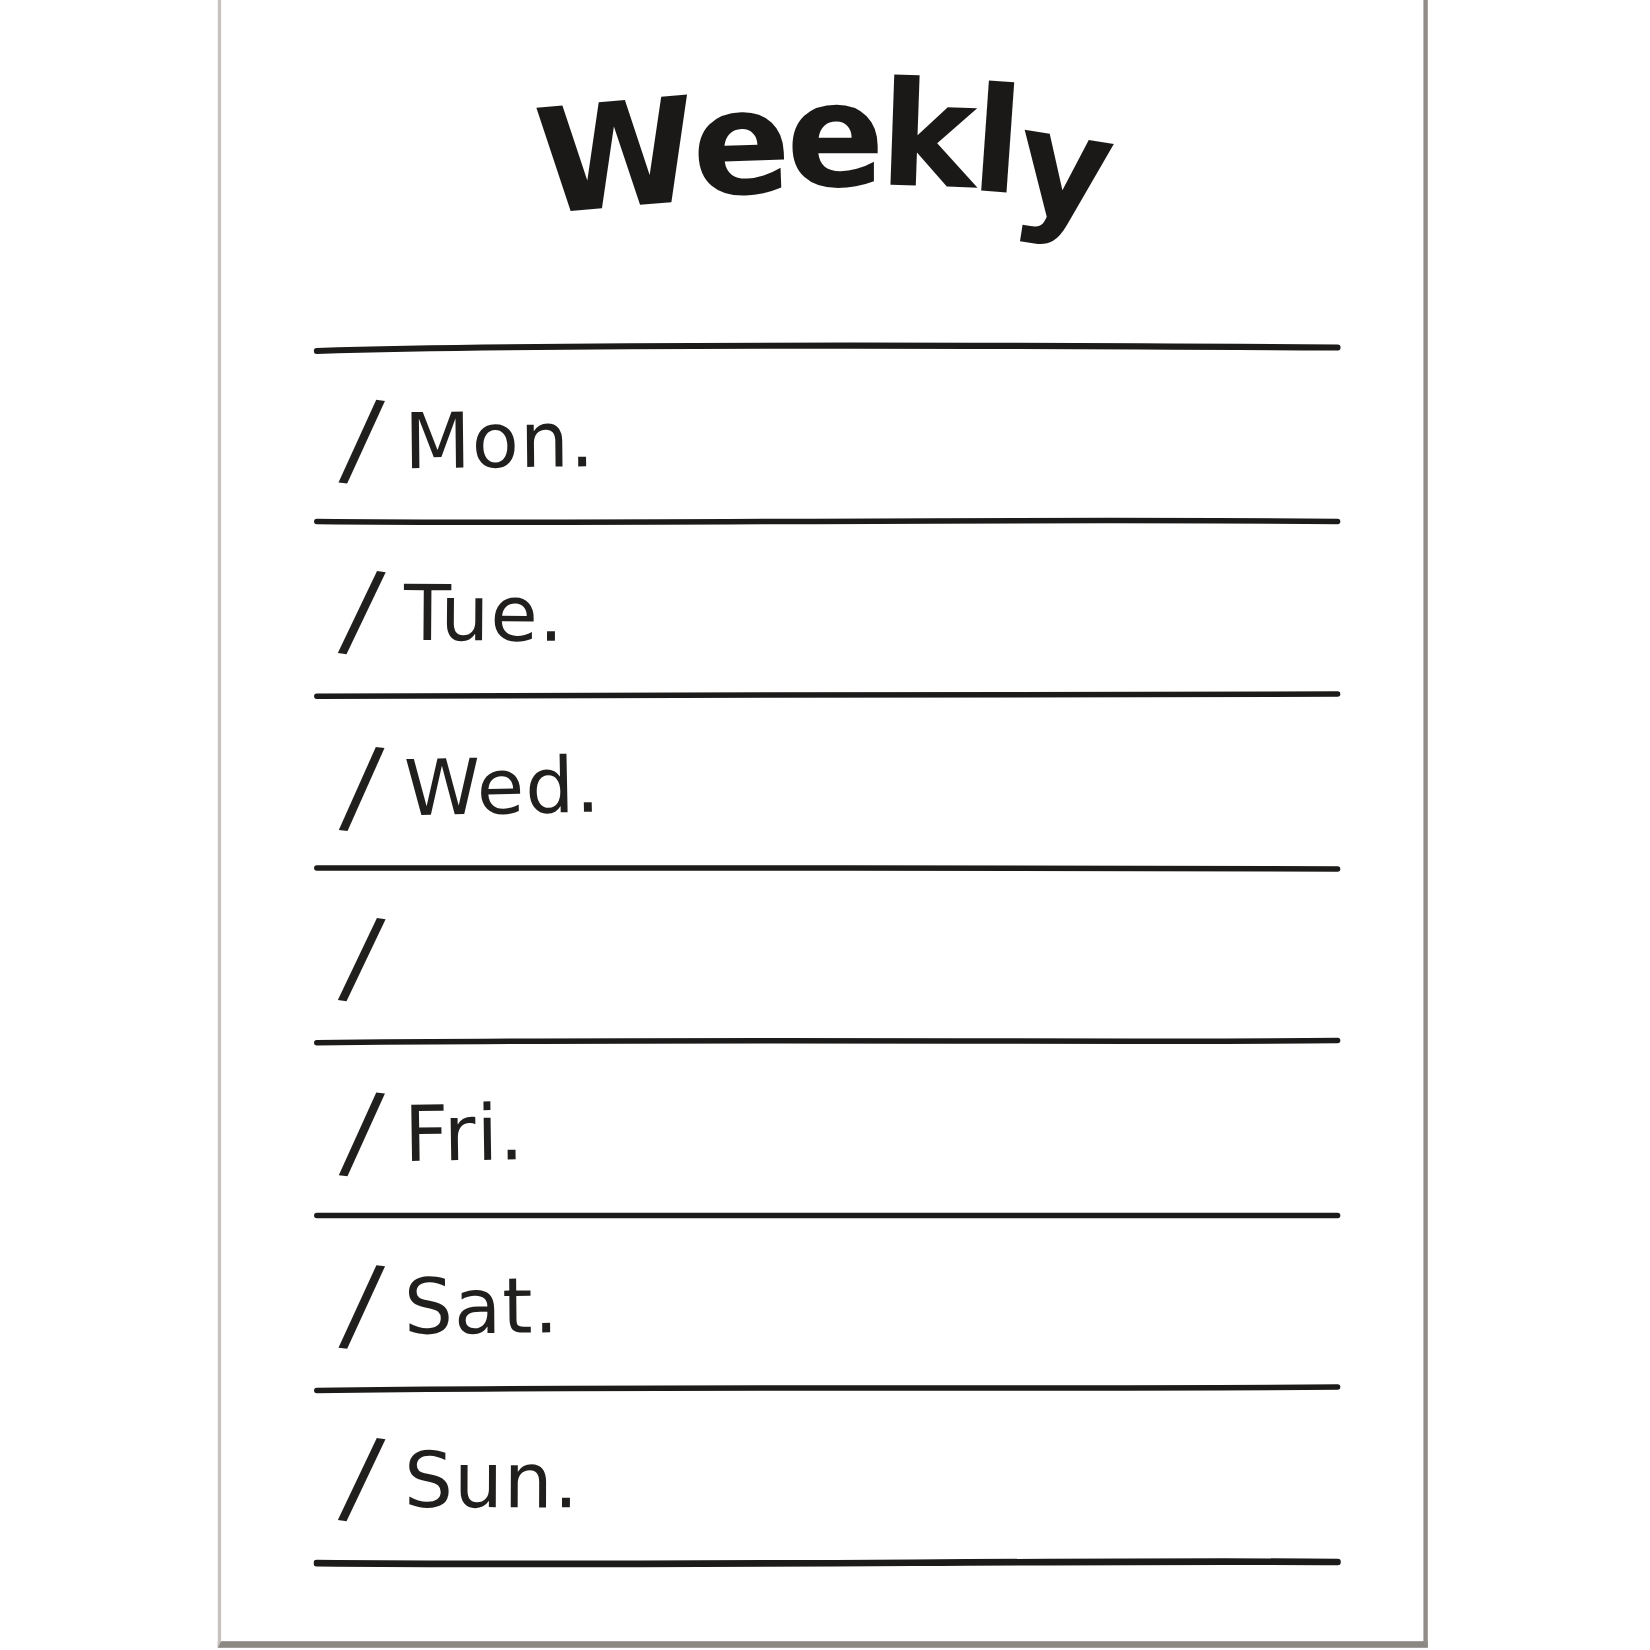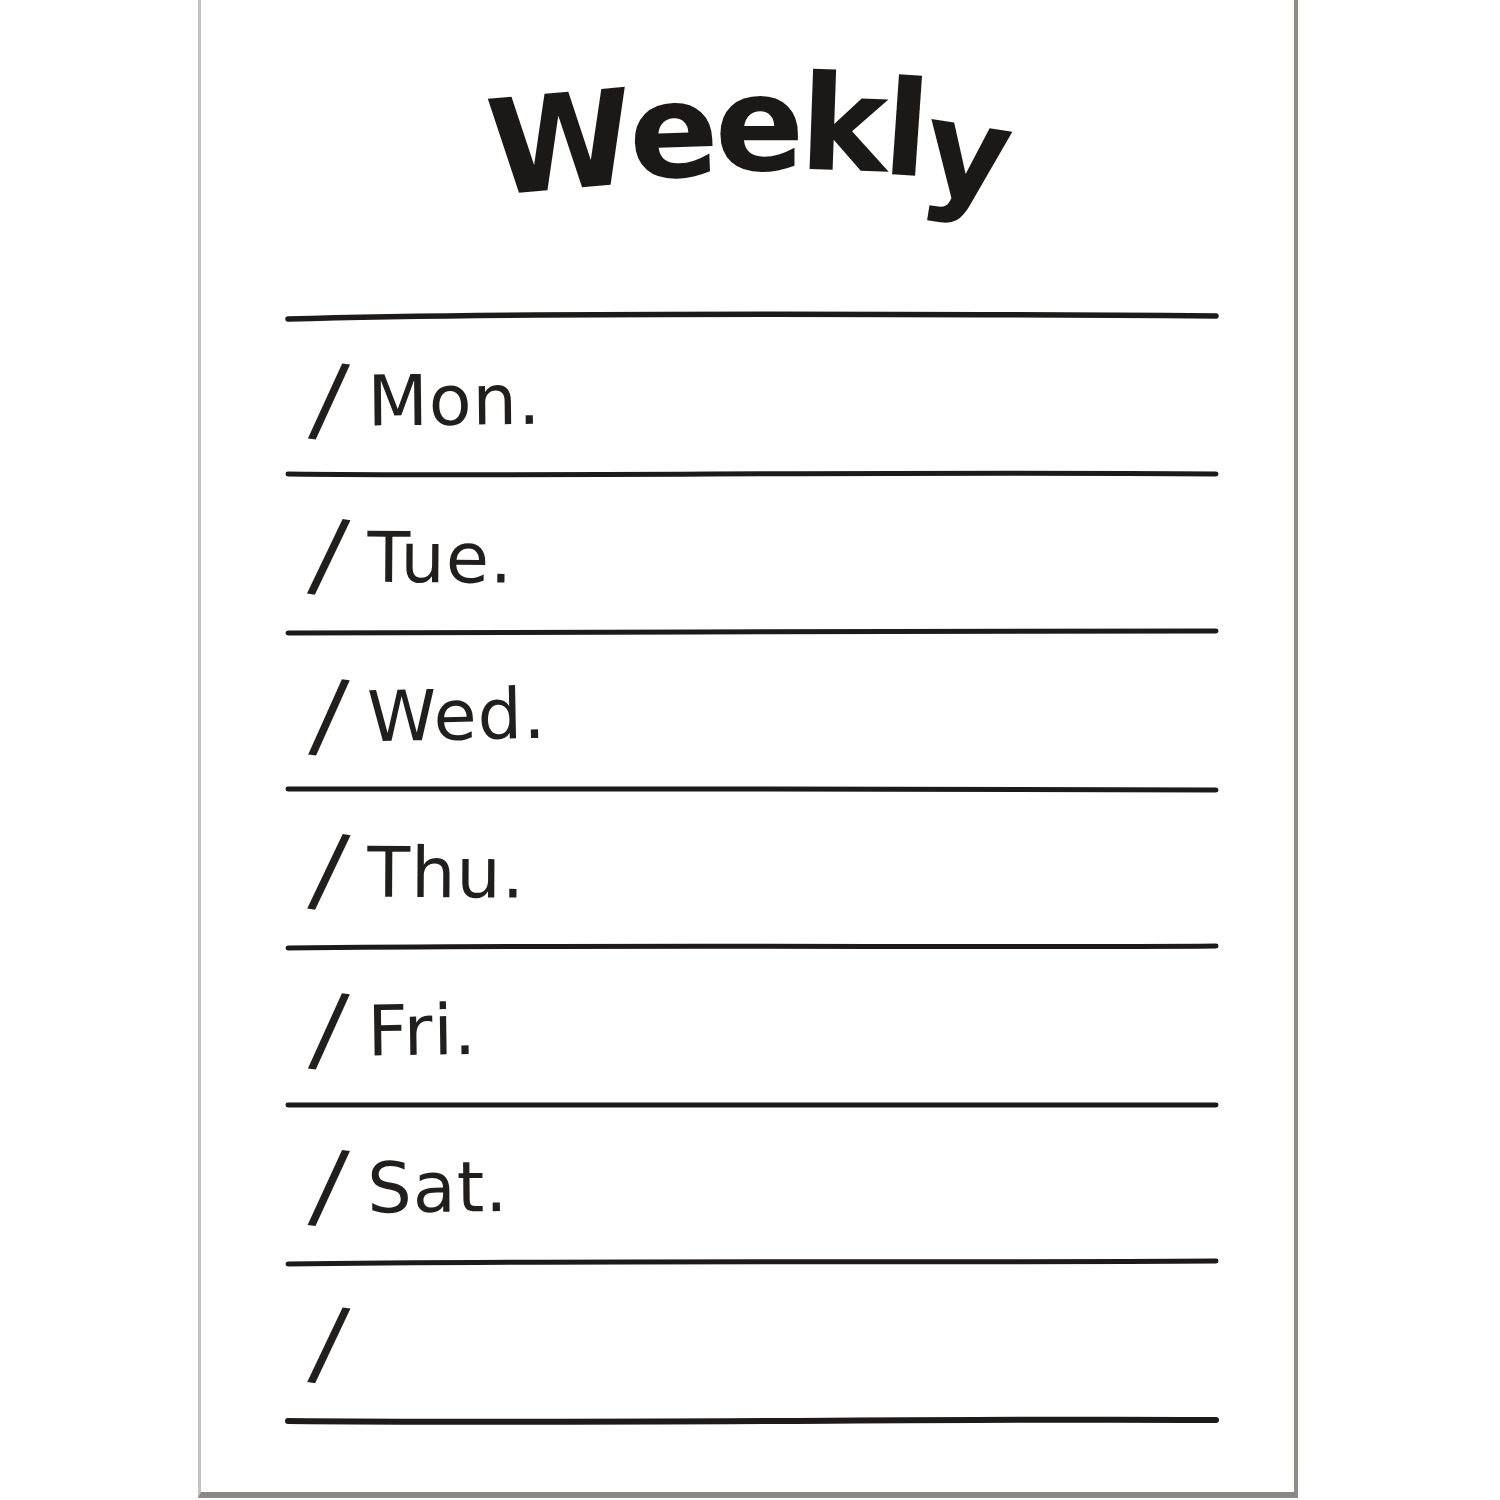--- a/index.html
+++ b/index.html
@@ -126,21 +126,20 @@
       <span class="slash">/</span>
       <span class="day">Wed.</span>
     </div>
 
     <svg class="rule rule-4" viewBox="0 0 934 14">
       <path d="M3,7 C200,9 700,5 931,8" fill="none" stroke="#1d1b1a" stroke-width="5" stroke-linecap="round"></path>
     </svg>
 
     <div class="day-row row-4">
       <span class="slash">/</span>
-      <span class="day">Thu.</span>
     </div>
 
     <svg class="rule rule-5" viewBox="0 0 934 14">
       <path d="M3,8 C350,4 700,8 931,6" fill="none" stroke="#1d1b1a" stroke-width="5" stroke-linecap="round"></path>
     </svg>
 
     <div class="day-row row-5">
       <span class="slash">/</span>
       <span class="day">Fri.</span>
     </div>
@@ -153,20 +152,21 @@
       <span class="slash">/</span>
       <span class="day">Sat.</span>
     </div>
 
     <svg class="rule rule-7" viewBox="0 0 934 14">
       <path d="M3,9 C280,5 620,8 931,6" fill="none" stroke="#1d1b1a" stroke-width="5" stroke-linecap="round"></path>
     </svg>
 
     <div class="day-row row-7">
       <span class="slash">/</span>
+      <span class="day">Sun.</span>
     </div>
 
     <svg class="rule rule-8" viewBox="0 0 934 14">
       <path d="M3,8 C320,11 700,5 931,7" fill="none" stroke="#1d1b1a" stroke-width="6" stroke-linecap="round"></path>
     </svg>
 
   </div>
 </div>
 
 </body></html>

